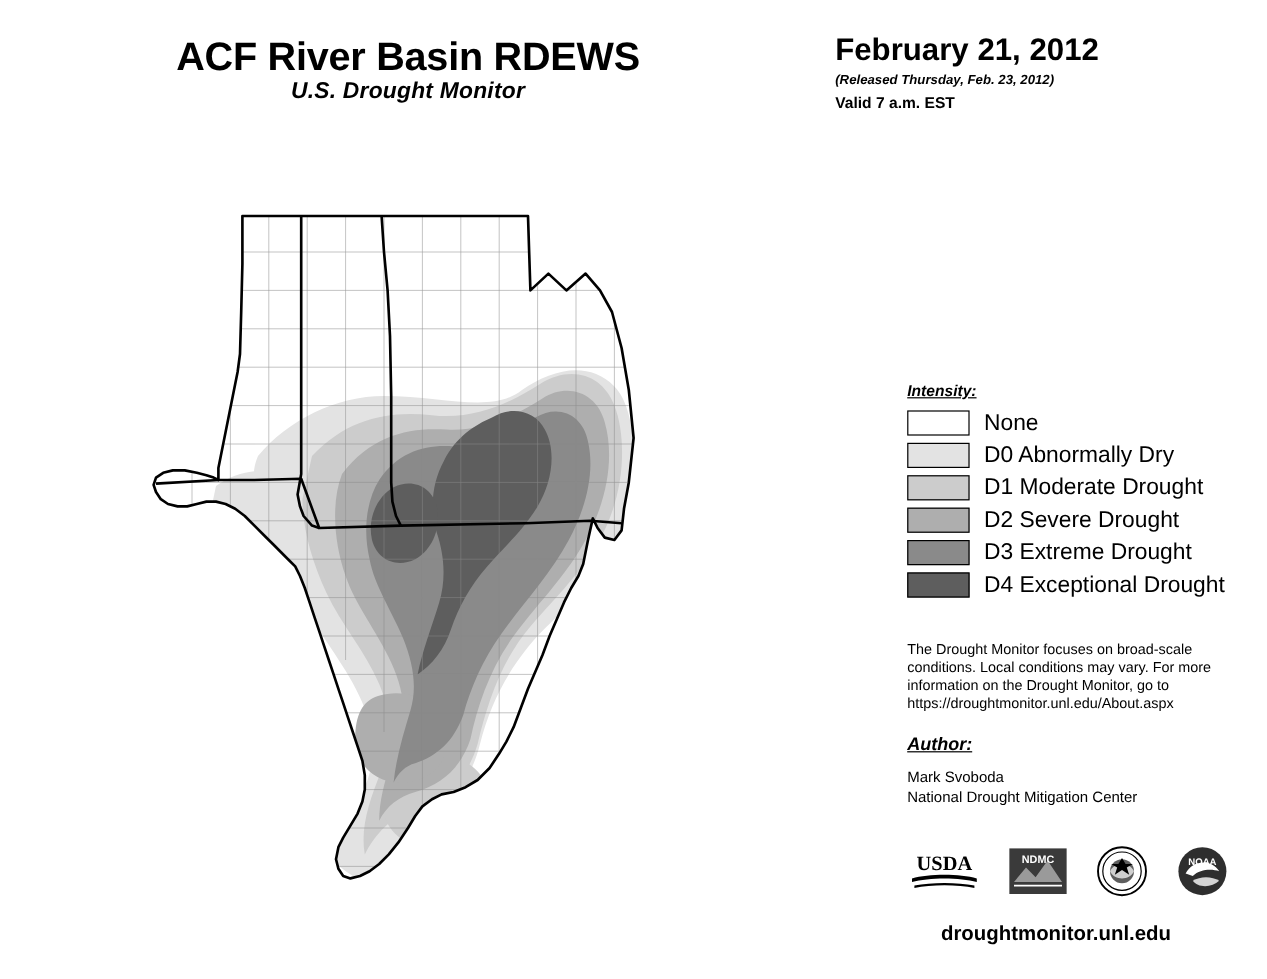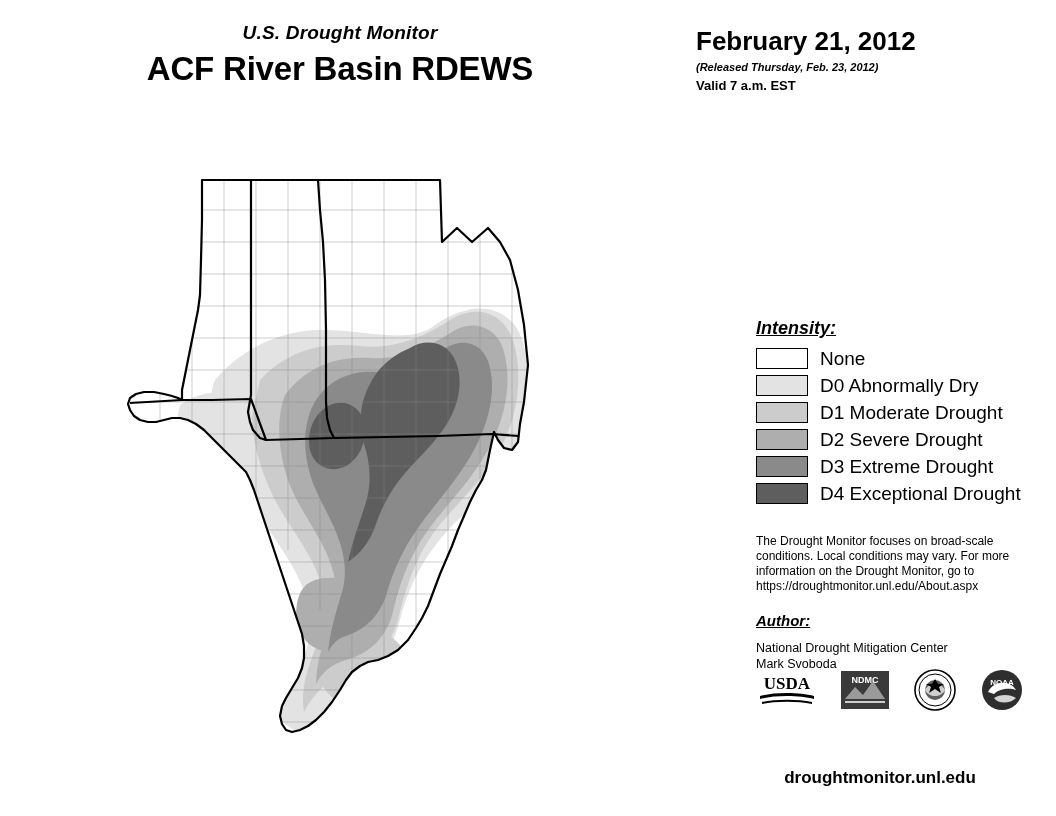--- a/index.html
+++ b/index.html
@@ -70,21 +70,21 @@
   #map-svg { display: block; }
 
   
   #legend {
     position: absolute;
     left: 756px;
     top: 318px;
     width: 270px;
   }
   #legend-title {
-    font-size: 18px;
+    font-size: 13px;
     font-style: italic;
     font-weight: bold;
     text-decoration: underline;
     margin-bottom: 6px;
   }
   .legend-row {
     display: flex;
     align-items: center;
     height: 27px;
   }
@@ -125,21 +125,21 @@
   #author-lines {
     margin-top: 11px;
     font-size: 12.5px;
     line-height: 16px;
   }
 
   
   #logos {
     position: absolute;
     left: 756px;
-    top: 668px;
+    top: 704px;
     width: 268px;
     height: 48px;
     display: flex;
     align-items: center;
     justify-content: space-between;
   }
   .logo { position: relative; }
 
   #footer-url {
     position: absolute;
@@ -148,22 +148,22 @@
     width: 360px;
     text-align: center;
     font-size: 17px;
     font-weight: bold;
   }
 </style>
 </head>
 <body>
 
 <div id="header-left">
+  <div id="title-main">ACF River Basin RDEWS</div>
   <div id="title-small">U.S. Drought Monitor</div>
-  <div id="title-main">ACF River Basin RDEWS</div>
 </div>
 
 <div id="header-right">
   <div id="date-main">February 21, 2012</div>
   <div id="date-released">(Released Thursday, Feb. 23, 2012)</div>
   <div id="date-valid">Valid 7 a.m. EST</div>
 </div>
 
 <div id="map-area">
 <svg id="map-svg" width="560" height="640" viewBox="0 0 560 640" xmlns="http://www.w3.org/2000/svg">
@@ -307,22 +307,22 @@
     <span class="legend-swatch" style="background:#5e5e5e"></span>
     <span class="legend-label">D4 Exceptional Drought</span>
   </div>
 </div>
 
 <div id="legend-note">The Drought Monitor focuses on broad-scale conditions. Local conditions may vary. For more information on the Drought Monitor, go to https://droughtmonitor.unl.edu/About.aspx</div>
 
 <div id="author-block">
   <div id="author-title">Author:</div>
   <div id="author-lines">
+    <div>Mark Svoboda</div>
     <div>National Drought Mitigation Center</div>
-    <div>Mark Svoboda</div>
   </div>
 </div>
 
 <div id="logos">
 
   <span class="logo">
     <svg width="62" height="42" viewBox="0 0 62 42" xmlns="http://www.w3.org/2000/svg">
       <rect x="0" y="0" width="62" height="42" fill="#ffffff"></rect>
       <text x="31" y="20" font-family="Liberation Serif, serif" font-size="17" font-weight="bold" text-anchor="middle" fill="#000">USDA</text>
       <path d="M4,27 C18,23 44,23 58,27 L58,30 C44,26 18,26 4,30 Z" fill="#000"></path>

